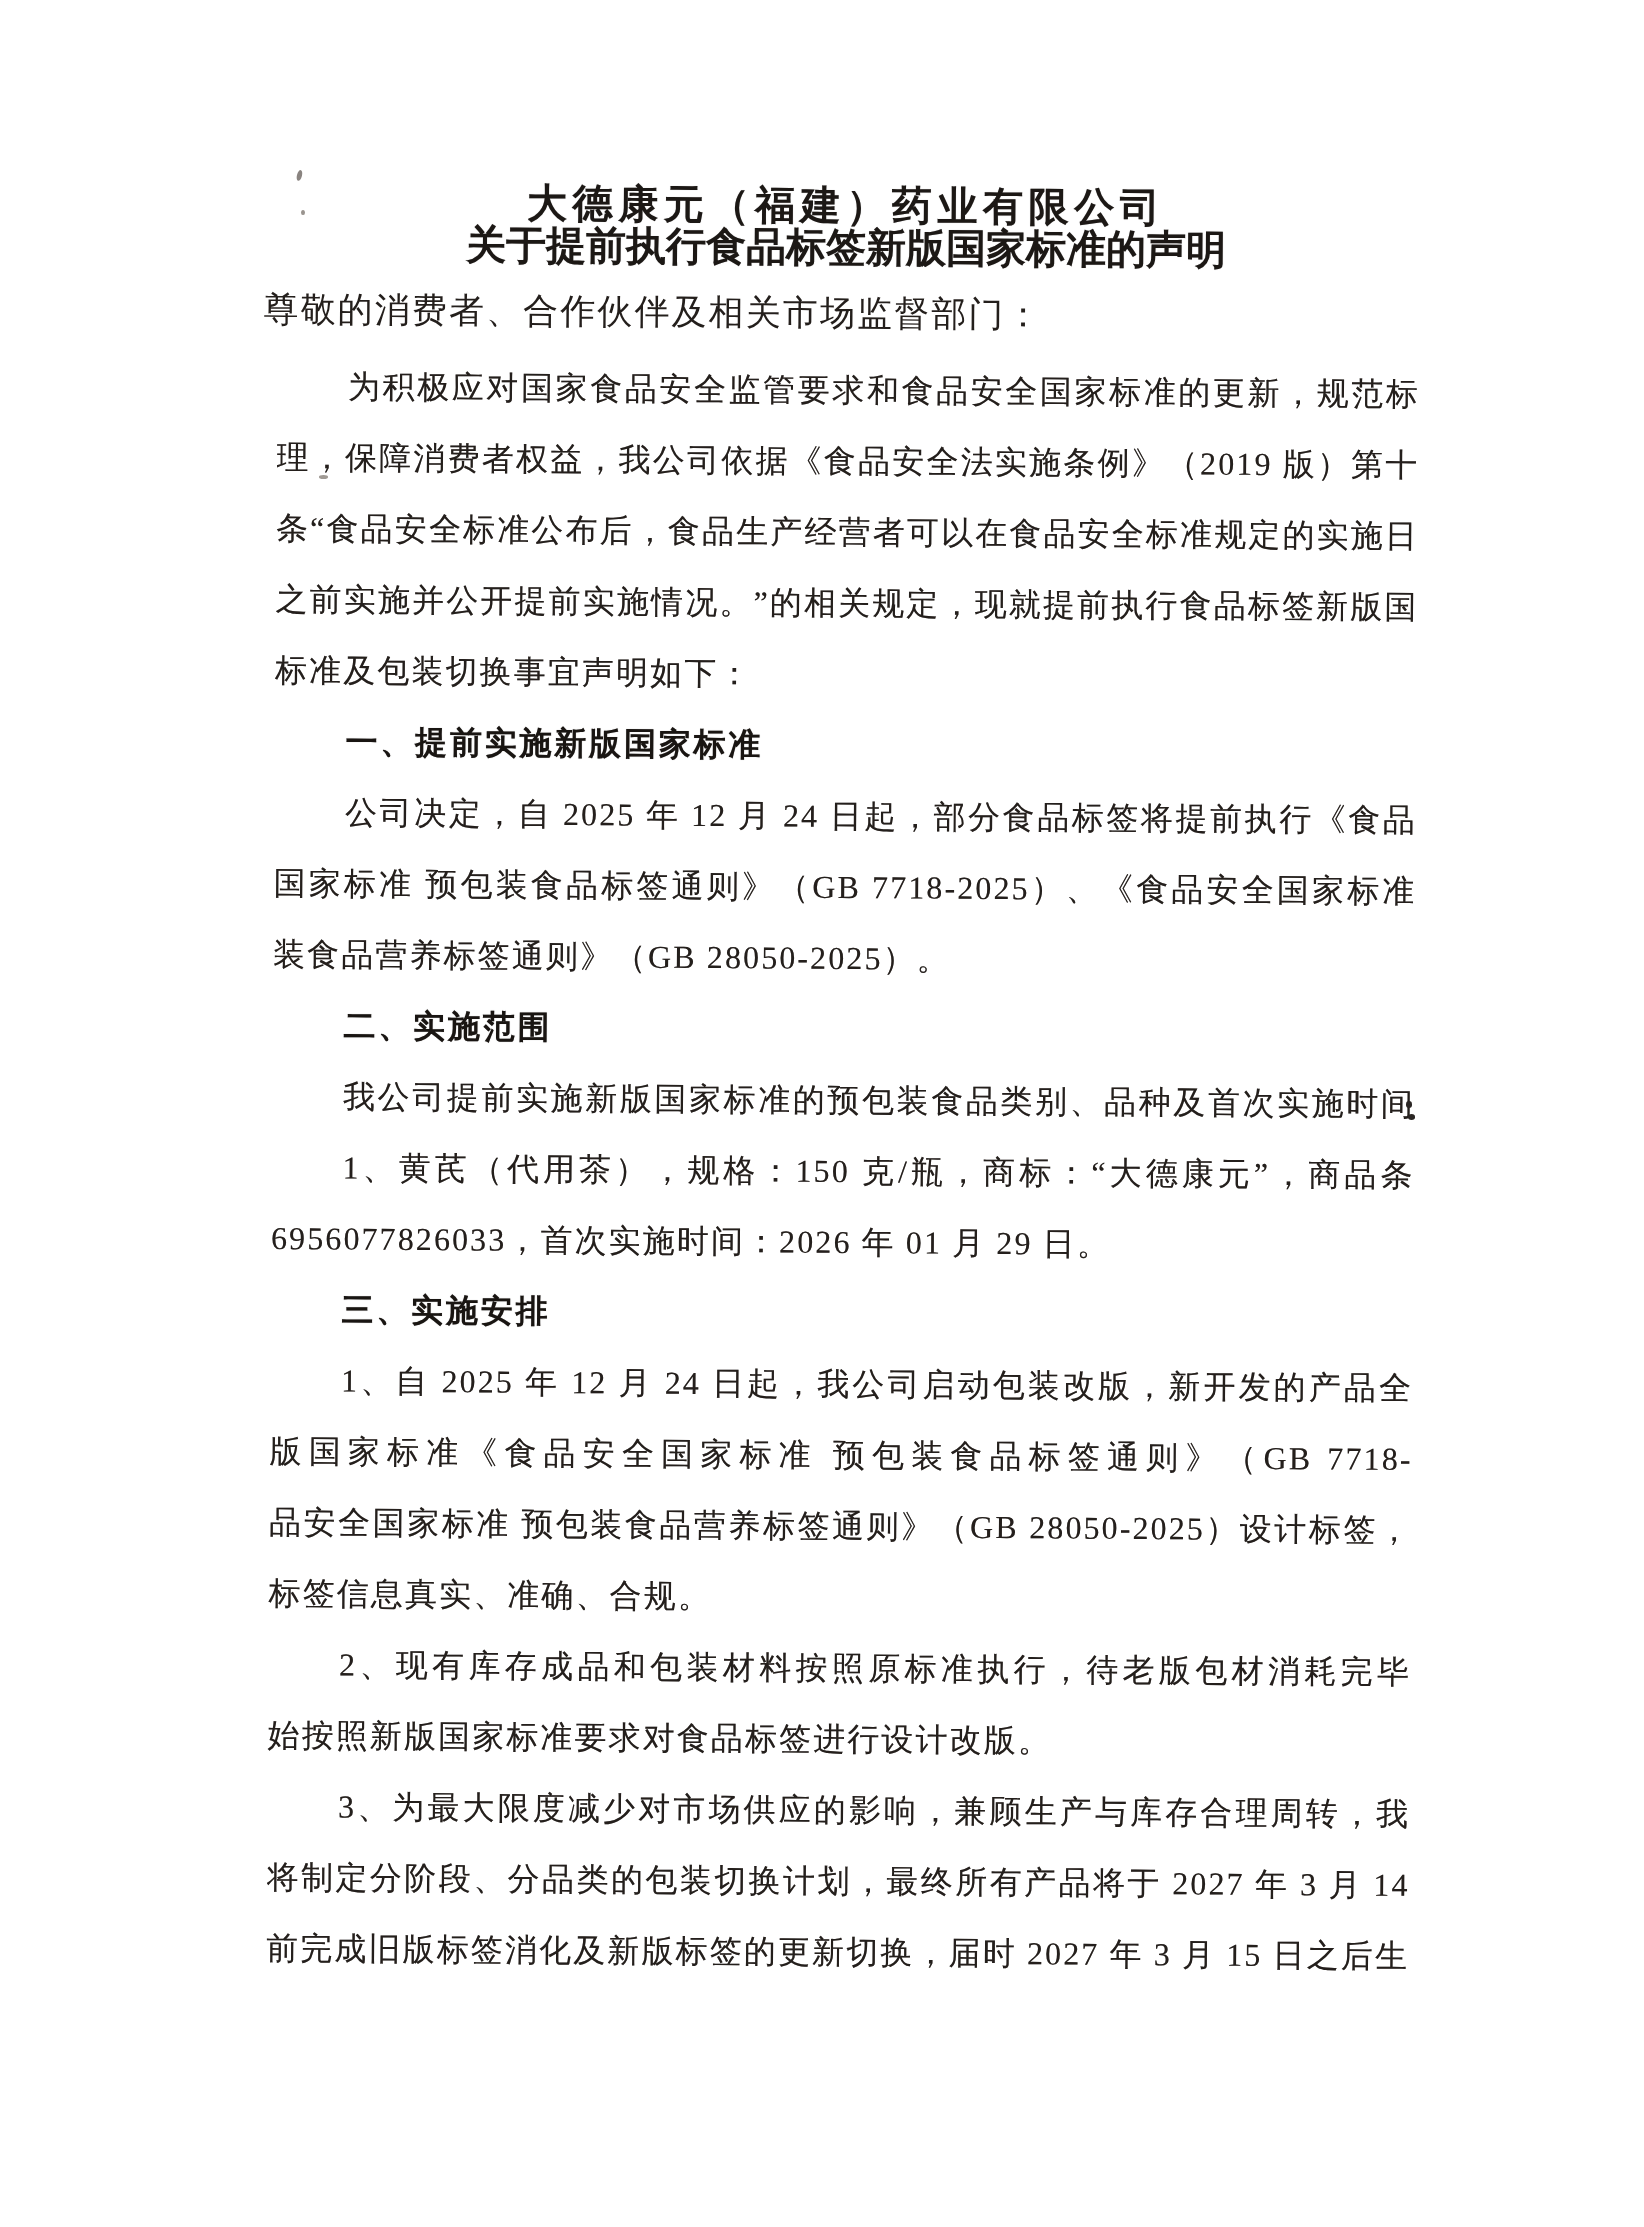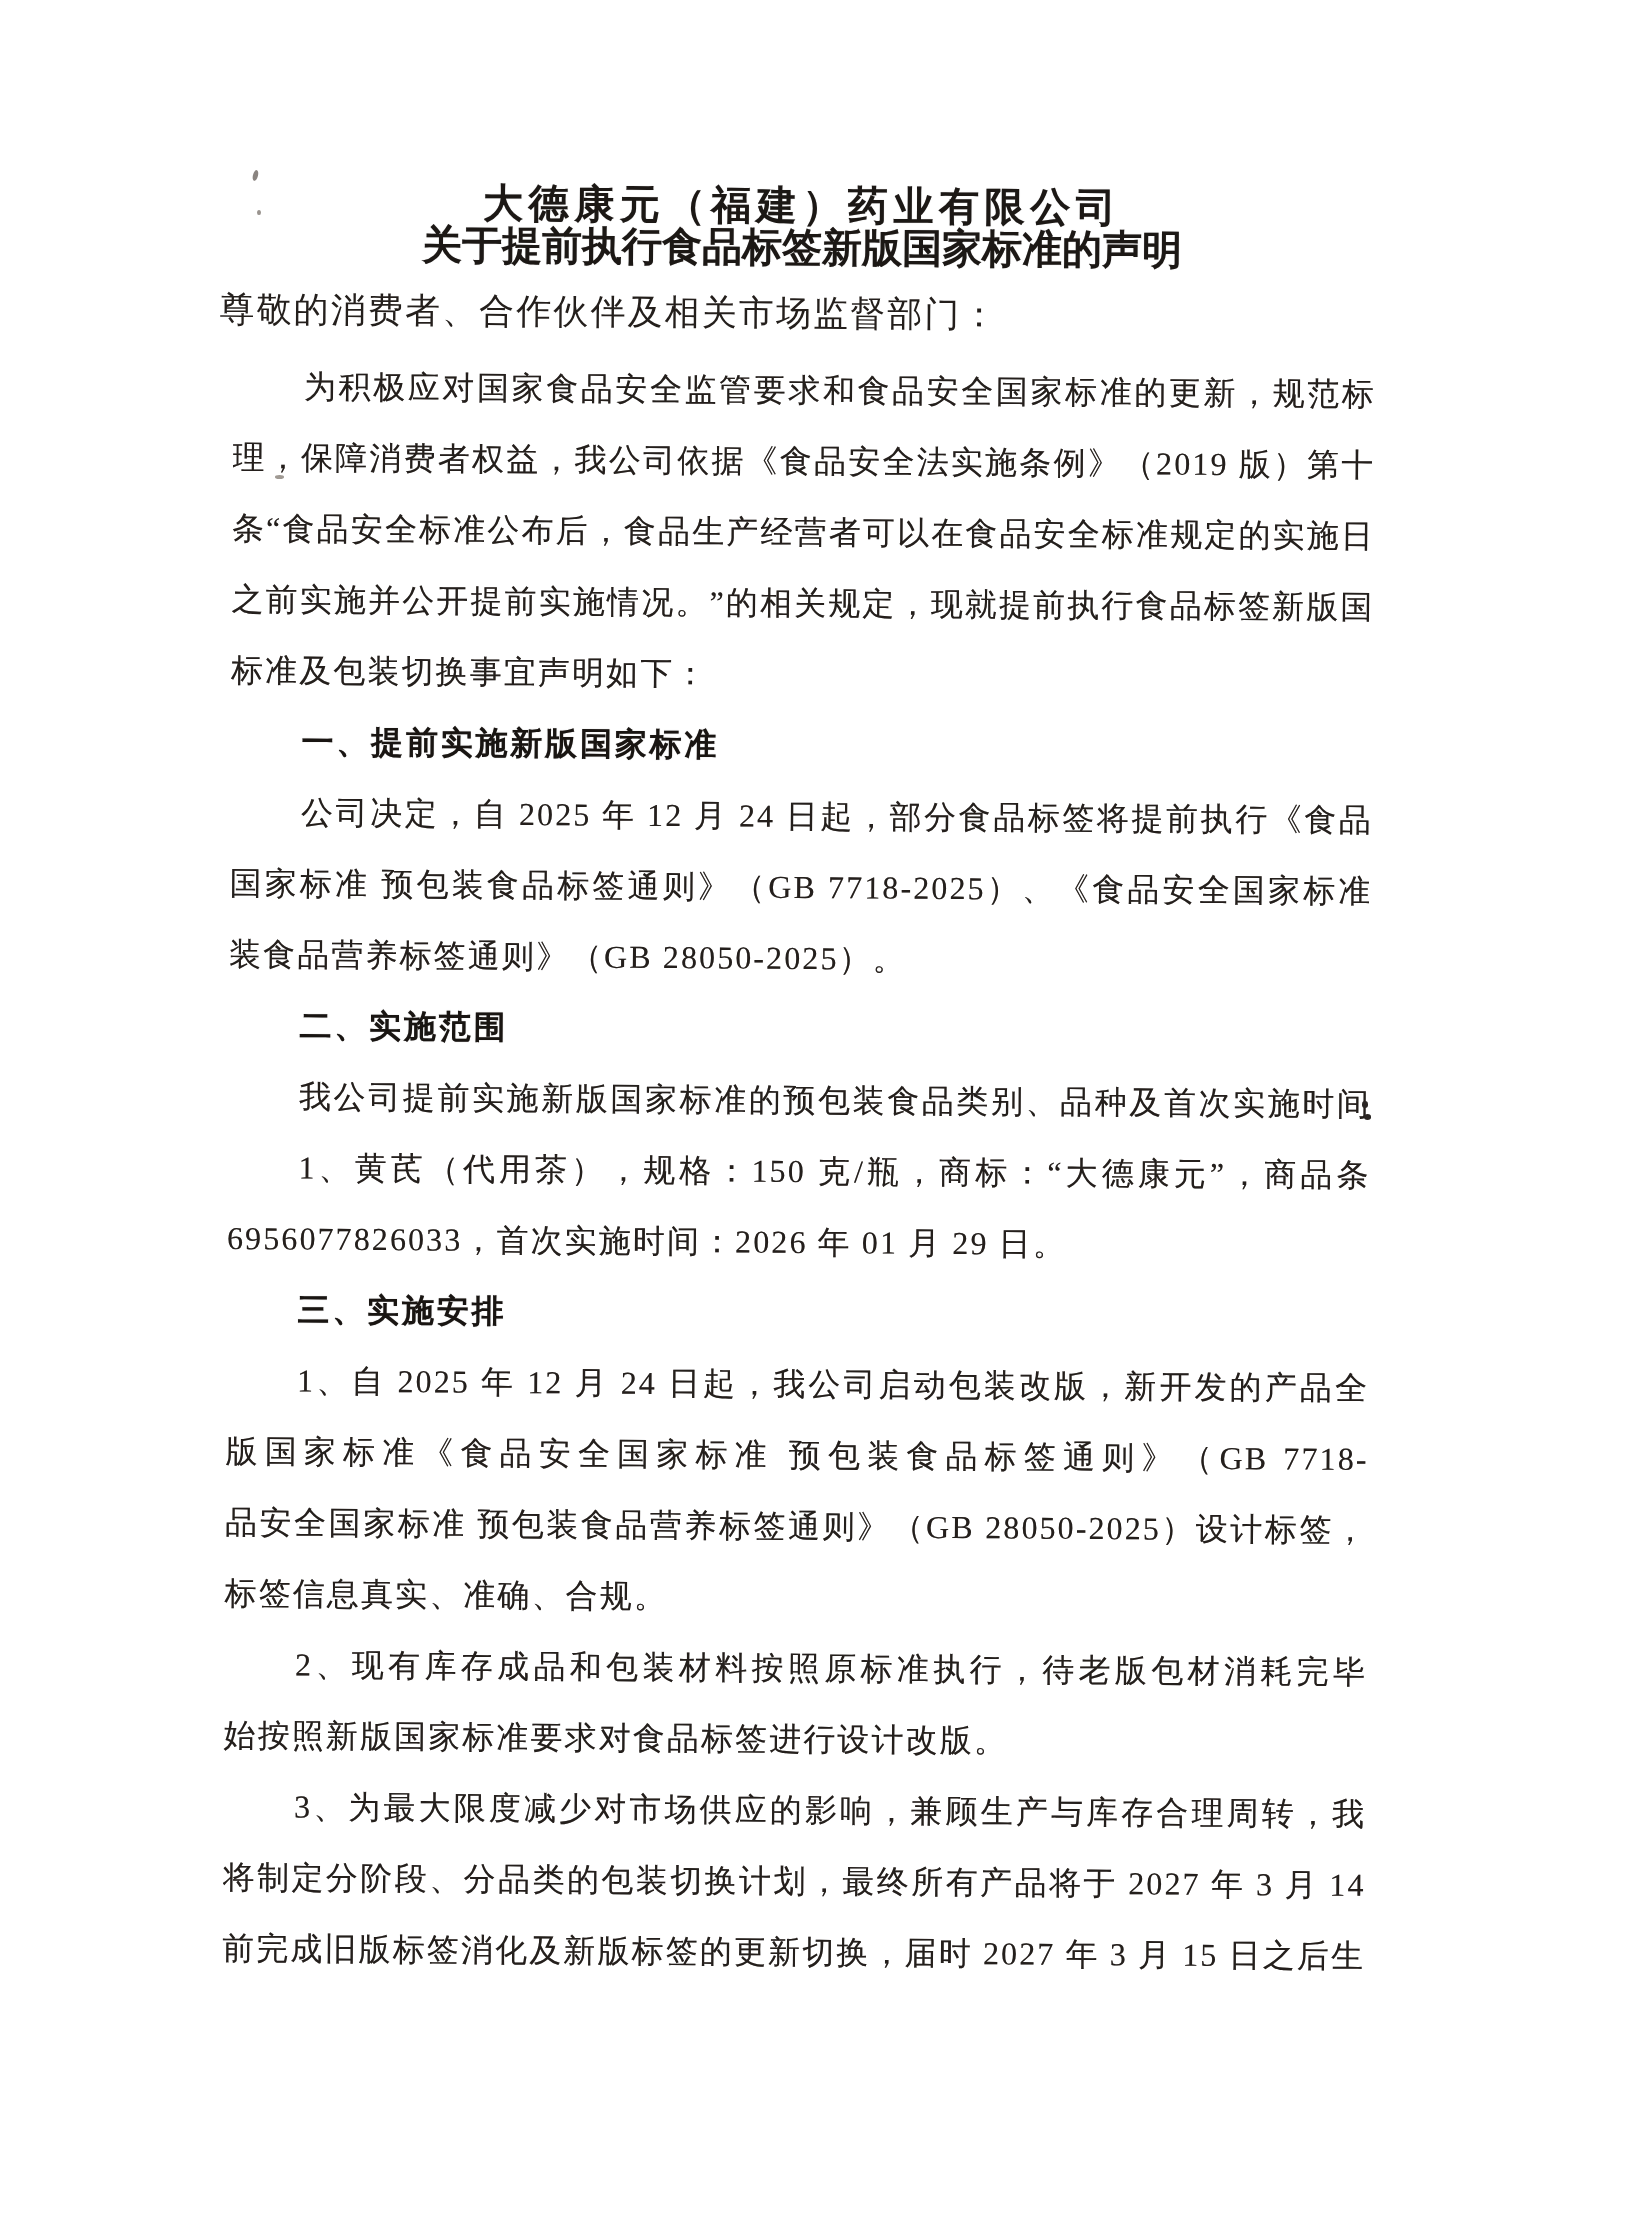--- a/index.html
+++ b/index.html
@@ -3,20 +3,21 @@
 <meta charset="utf-8">
 <style>
   html,body{margin:0;padding:0;background:#ffffff;}
   .page{
     position:relative;
     width:1387px;height:2227px;
     background:#ffffff;
     overflow:hidden;
     font-family:"Liberation Serif", serif;
     color:#241f1c;
+    margin-left:44px;
   }
   .content{
     position:absolute;left:226px;top:177px;width:1153px;
     transform:rotate(0.4deg);
     transform-origin:0 0;
   }
   .title-line{
     text-align:center;
     font-weight:bold;
     color:#1c1815;

